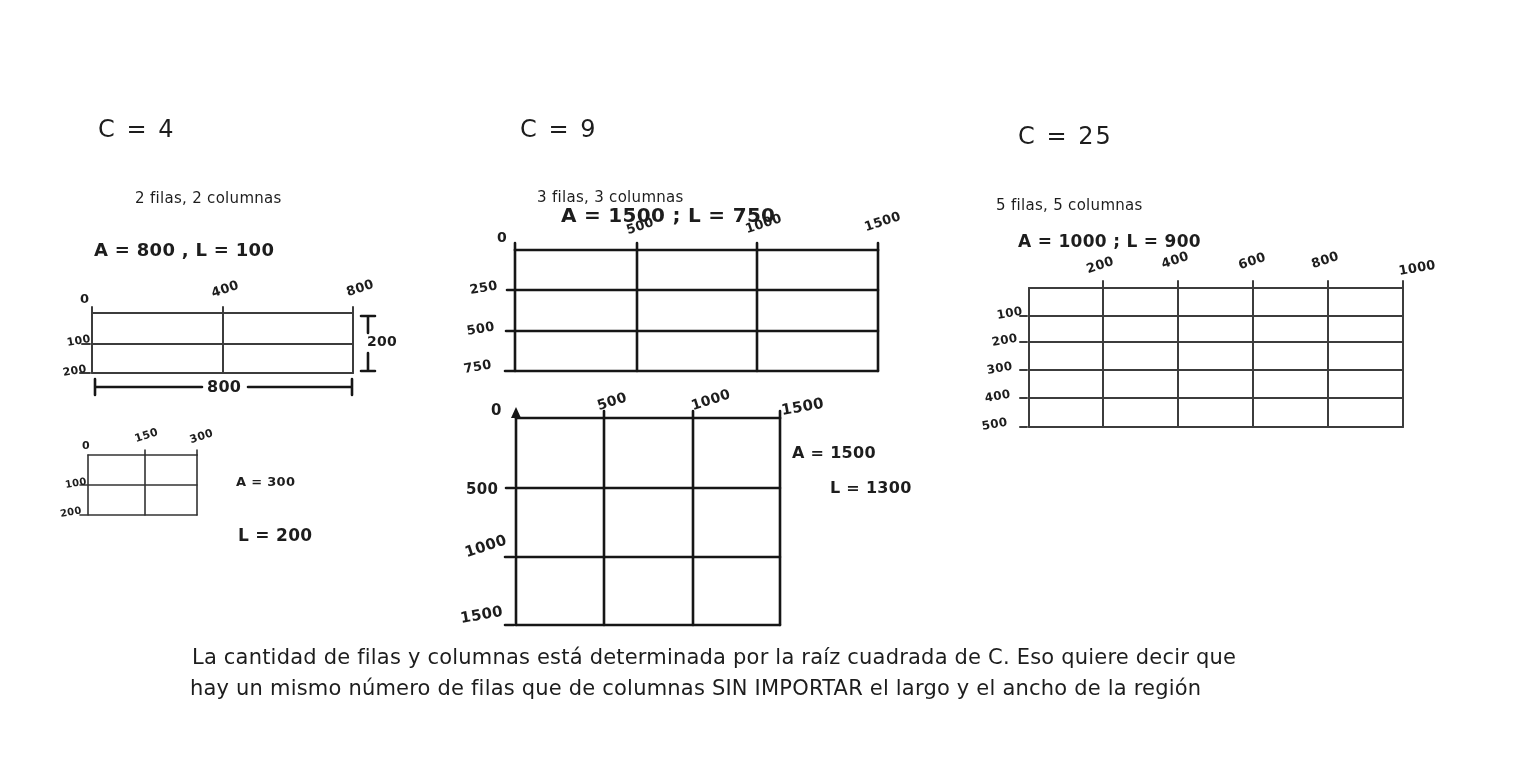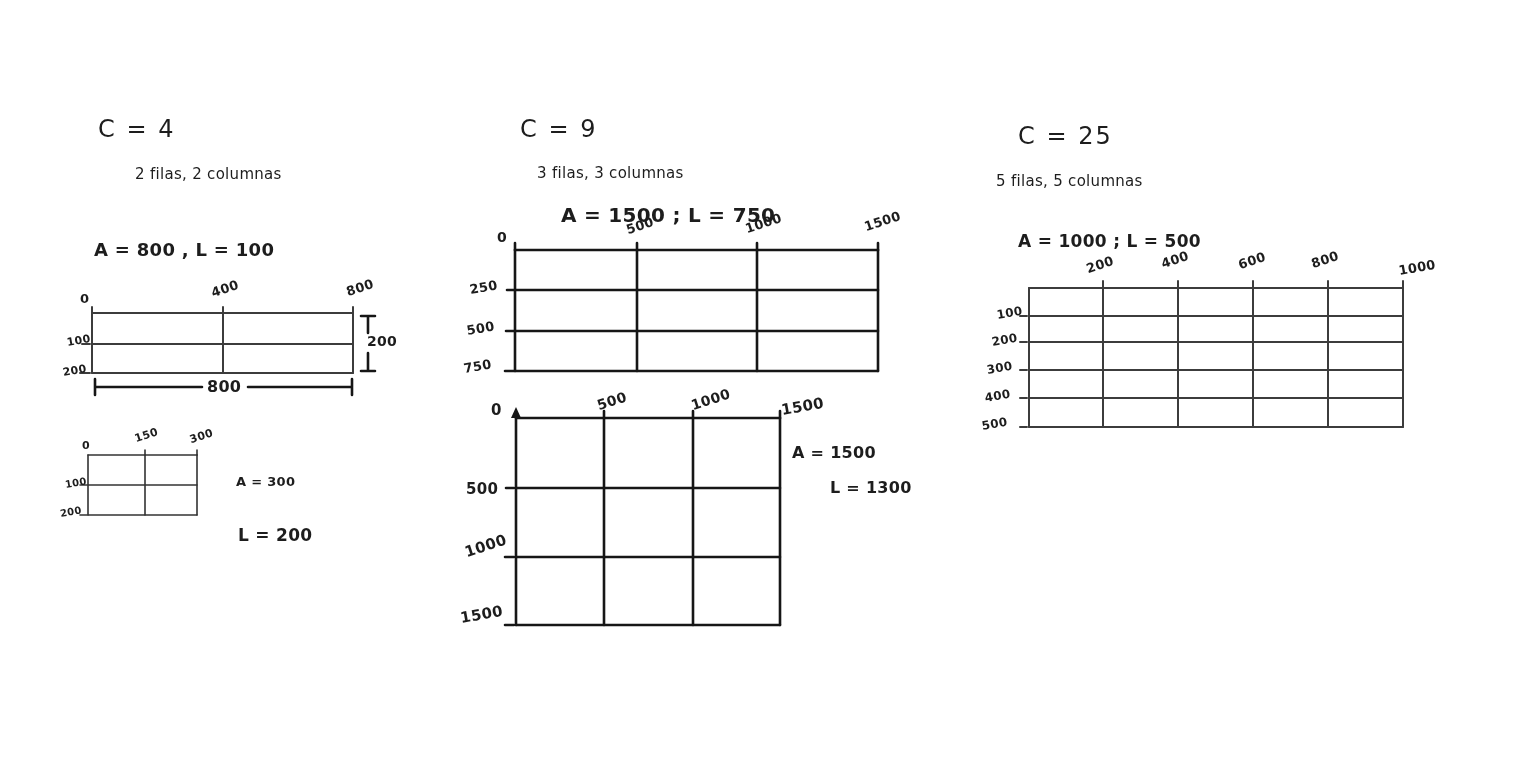--- a/index.html
+++ b/index.html
@@ -4,21 +4,21 @@
 <style>
   html,body{margin:0;padding:0;}
   body{
     width:1532px;height:757px;background:#ffffff;overflow:hidden;
     font-family:"DejaVu Sans", sans-serif;
   }
   .canvas{position:relative;width:1532px;height:757px;background:#ffffff;}
   .t{position:absolute;white-space:nowrap;color:#1d1d1d;letter-spacing:.3px;}
   .title{font-size:20px;text-align:center;letter-spacing:.4px;}
   .heading{font-size:24px;letter-spacing:2px;text-align:right;}
-  .sub{font-size:15px;}
+  .sub{font-size:15px;margin-top:24px;}
   .hw{font-weight:bold;}
   .tick{font-size:13px;font-weight:bold;}
   .tick-sm{font-size:11px;font-weight:bold;}
   .rot{transform:rotate(-18deg);transform-origin:left bottom;}
   .rot-sm{transform:rotate(-10deg);transform-origin:left bottom;}
   .footer-line{font-size:21px;letter-spacing:.2px;}
   svg{position:absolute;overflow:visible;}
   .gl{stroke:#3c3c3c;stroke-width:2;stroke-linecap:round;fill:none;}
   .gl-thin{stroke:#333333;stroke-width:1.6;stroke-linecap:round;fill:none;}
   .gl-bold{stroke:#161616;stroke-width:2.6;stroke-linecap:round;fill:none;}
@@ -97,34 +97,36 @@
   <div class="t tick rot" style="left:694px;top:397px;font-size:14px;">1000</div>
   <div class="t tick rot-sm" style="left:783px;top:401px;font-size:15px;">1500</div>
   <div class="t tick" style="left:466px;top:480px;font-size:15px;">500</div>
   <div class="t tick rot" style="left:468px;top:543px;font-size:15px;">1000</div>
   <div class="t tick rot-sm" style="left:462px;top:609px;font-size:15px;">1500</div>
   <div class="t hw" style="left:792px;top:443px;font-size:16px;">A = 1500</div>
   <div class="t hw" style="left:830px;top:478px;font-size:16px;">L = 1300</div>
 
   <div class="t heading" style="left:1018px;top:122px;">C = 25</div>
   <div class="t sub" style="left:996px;top:172px;">5 filas, 5 columnas</div>
-  <div class="t hw" style="left:1018px;top:231px;font-size:17px;">A = 1000  ;    L = 500</div>
+  <div class="t hw" style="left:1018px;top:231px;font-size:17px;">A = 1000  ;    L = 900</div>
 
   <svg style="left:1018px;top:278px;" width="400" height="160">
     <path class="gl" d="M11 10 V149 M85 10 V149 M160 10 V149 M235 10 V149 M310 10 V149 M385 10 V149"></path>
     <path class="gl" d="M11 10 H385 M11 38 H385 M11 64 H385 M11 92 H385 M11 120 H385 M11 149 H385"></path>
     <path class="gl" d="M85 3 V10 M160 3 V10 M235 3 V10 M310 3 V10 M385 3 V10"></path>
     <path class="gl" d="M2 38 H9 M2 64 H9 M2 92 H9 M2 120 H9 M2 149 H9"></path>
   </svg>
 
   <div class="t tick rot" style="left:1089px;top:261px;">200</div>
   <div class="t tick rot" style="left:1164px;top:256px;">400</div>
   <div class="t tick rot" style="left:1241px;top:257px;">600</div>
   <div class="t tick rot" style="left:1314px;top:256px;">800</div>
   <div class="t tick rot-sm" style="left:1400px;top:263px;">1000</div>
   <div class="t tick-sm rot-sm" style="left:998px;top:308px;font-size:12px;">100</div>
   <div class="t tick-sm rot-sm" style="left:993px;top:335px;font-size:12px;">200</div>
   <div class="t tick-sm rot-sm" style="left:988px;top:363px;font-size:12px;">300</div>
   <div class="t tick-sm rot-sm" style="left:986px;top:391px;font-size:12px;">400</div>
   <div class="t tick-sm rot-sm" style="left:983px;top:419px;font-size:12px;">500</div>
 
+  <div class="t footer-line" style="left:192px;top:645px;">La cantidad de filas y columnas está determinada por la raíz cuadrada de C. Eso quiere decir que</div>
+  <div class="t footer-line" style="left:190px;top:676px;">hay un mismo número de filas que de columnas SIN IMPORTAR el largo y el ancho de la región</div>
 
 </div>
 
 </body></html>

